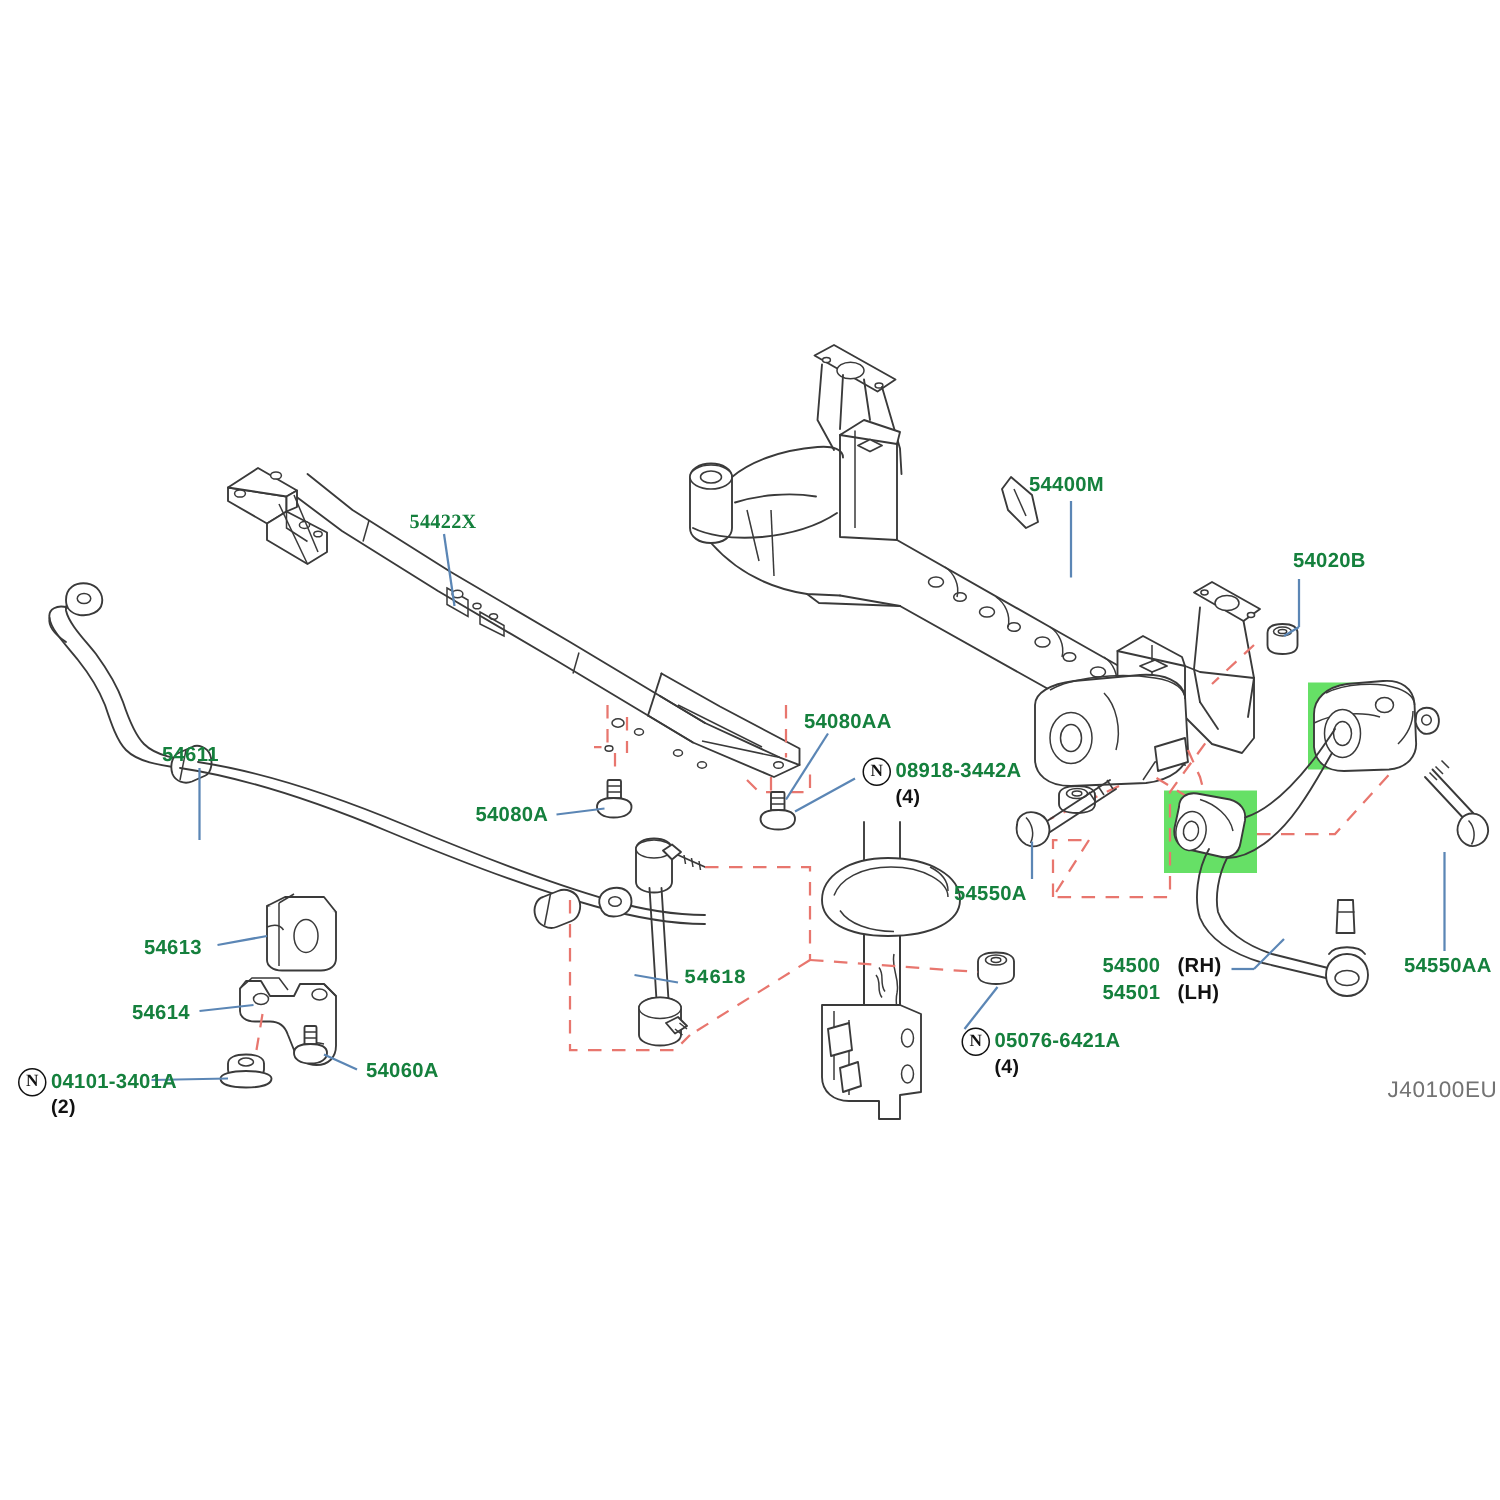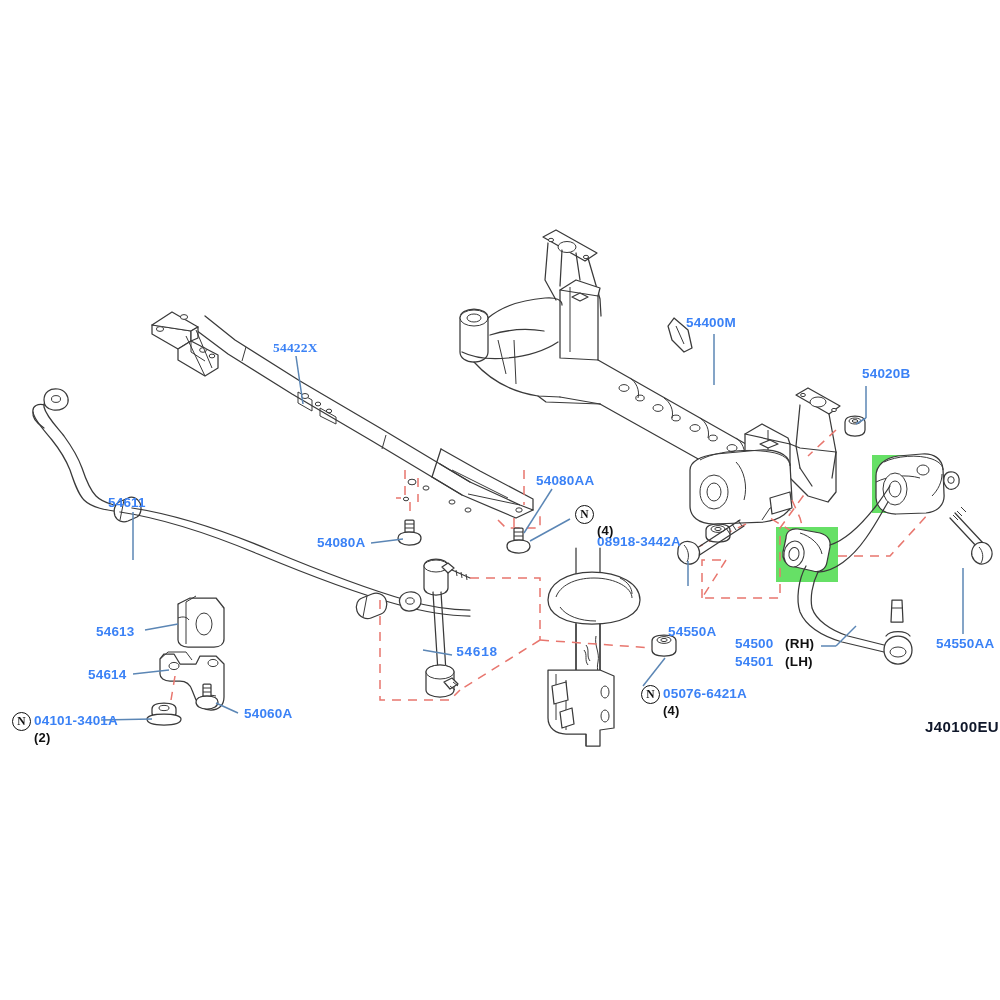--- a/index.html
+++ b/index.html
@@ -1,24 +1,24 @@
 <!DOCTYPE html>
 <html><head>
 <meta charset="utf-8">
 <style>
   html,body{margin:0;padding:0;background:#ffffff;}
   body{width:1000px;height:1000px;position:relative;overflow:hidden;
        font-family:"Liberation Sans", sans-serif;}
   #stage{position:absolute;left:0;top:0;width:1000px;height:1000px;}
   svg{position:absolute;left:0;top:0;width:1000px;height:1000px;}
-  .lbl{position:absolute;color:#3b82f6;font-size:13.5px;font-weight:bold;
+  .lbl{position:absolute;color:#15803d;font-size:13.5px;font-weight:bold;
        letter-spacing:.2px;white-space:nowrap;}
   .lbl.blk{color:#111111;font-weight:bold;}
   .lbl.qty{font-size:13px;}
-  .diagid{position:absolute;color:#0f172a;font-size:15px;font-weight:bold;
+  .diagid{position:absolute;color:#737373;font-size:15px;font-weight:normal;
           letter-spacing:.4px;white-space:nowrap;}
   .ncirc{position:absolute;width:17px;height:17px;border:1.4px solid #111;
          border-radius:50%;color:#111;font-size:11.5px;font-weight:bold;
          text-align:center;line-height:16px;font-family:"Liberation Serif",serif;}
 </style>
 </head>
 <body>
 
 <div id="stage">
 
@@ -418,34 +418,34 @@
 
 <div class="ncirc" style="left:12px;top:712px;">N</div>
 <div class="lbl" style="left:34px;top:713px;">04101-3401A</div>
 <div class="lbl blk qty" style="left:34px;top:730px;">(2)</div>
 
 <div class="lbl" style="left:317px;top:535px;">54080A</div>
 
 <div class="lbl" style="left:536px;top:473px;">54080AA</div>
 
 <div class="ncirc" style="left:575px;top:505px;">N</div>
-<div class="lbl" style="left:597px;top:506px;margin-top:28px;">08918-3442A</div>
+<div class="lbl" style="left:597px;top:506px;">08918-3442A</div>
 <div class="lbl blk qty" style="left:597px;top:523px;">(4)</div>
 
 <div class="lbl" style="left:686px;top:315px;">54400M</div>
 
 <div class="lbl" style="left:862px;top:366px;">54020B</div>
 
 <div class="lbl" style="left:456px;top:645px;font-family:Liberation Mono, monospace;">54618</div>
 
 <div class="ncirc" style="left:641px;top:685px;">N</div>
 <div class="lbl" style="left:663px;top:686px;">05076-6421A</div>
 <div class="lbl blk qty" style="left:663px;top:703px;">(4)</div>
 
-<div class="lbl" style="left:668px;top:588px;margin-top:36px;">54550A</div>
+<div class="lbl" style="left:636px;top:588px;">54550A</div>
 
 <div class="lbl" style="left:936px;top:636px;">54550AA</div>
 
 <div class="lbl" style="left:735px;top:636px;">54500</div>
 <div class="lbl blk" style="left:785px;top:636px;">(RH)</div>
 <div class="lbl" style="left:735px;top:654px;">54501</div>
 <div class="lbl blk" style="left:785px;top:654px;">(LH)</div>
 
 <div class="diagid" style="left:925px;top:718px;">J40100EU</div>
 

